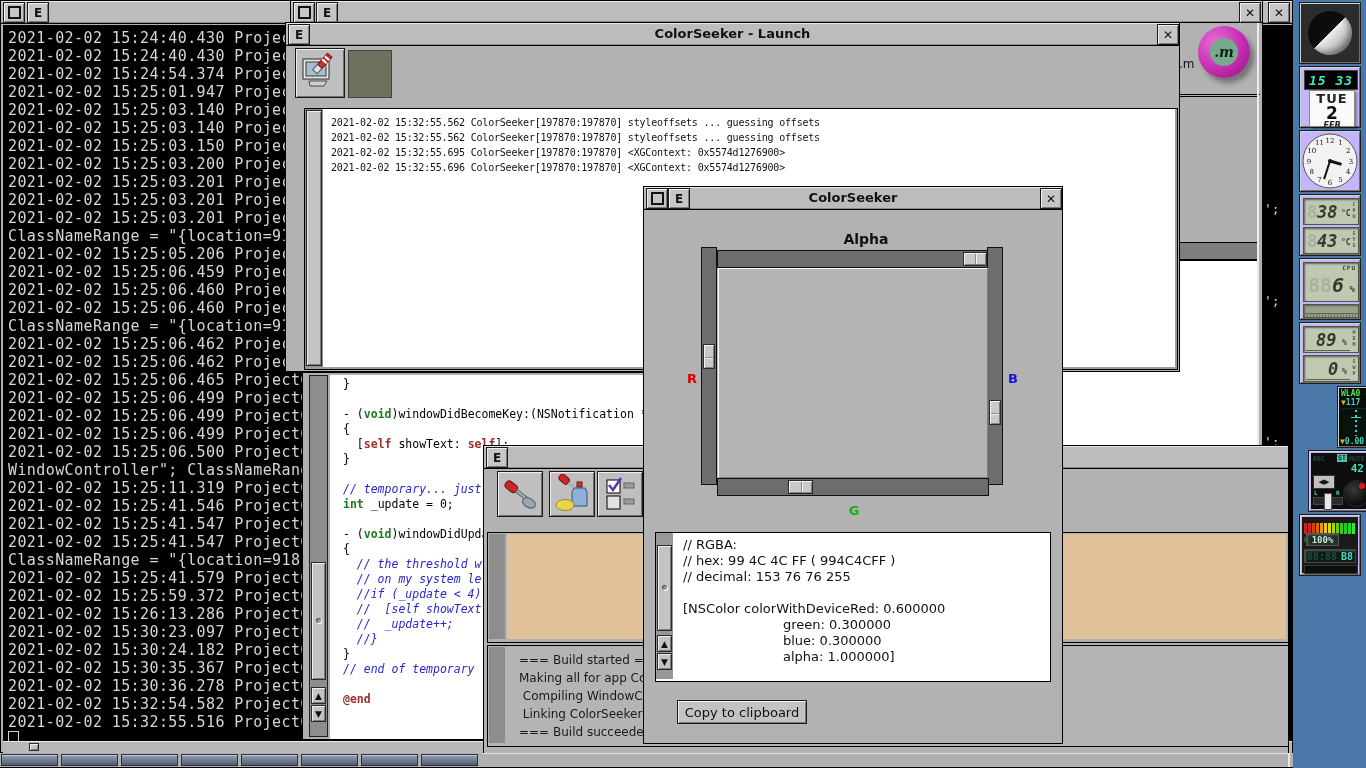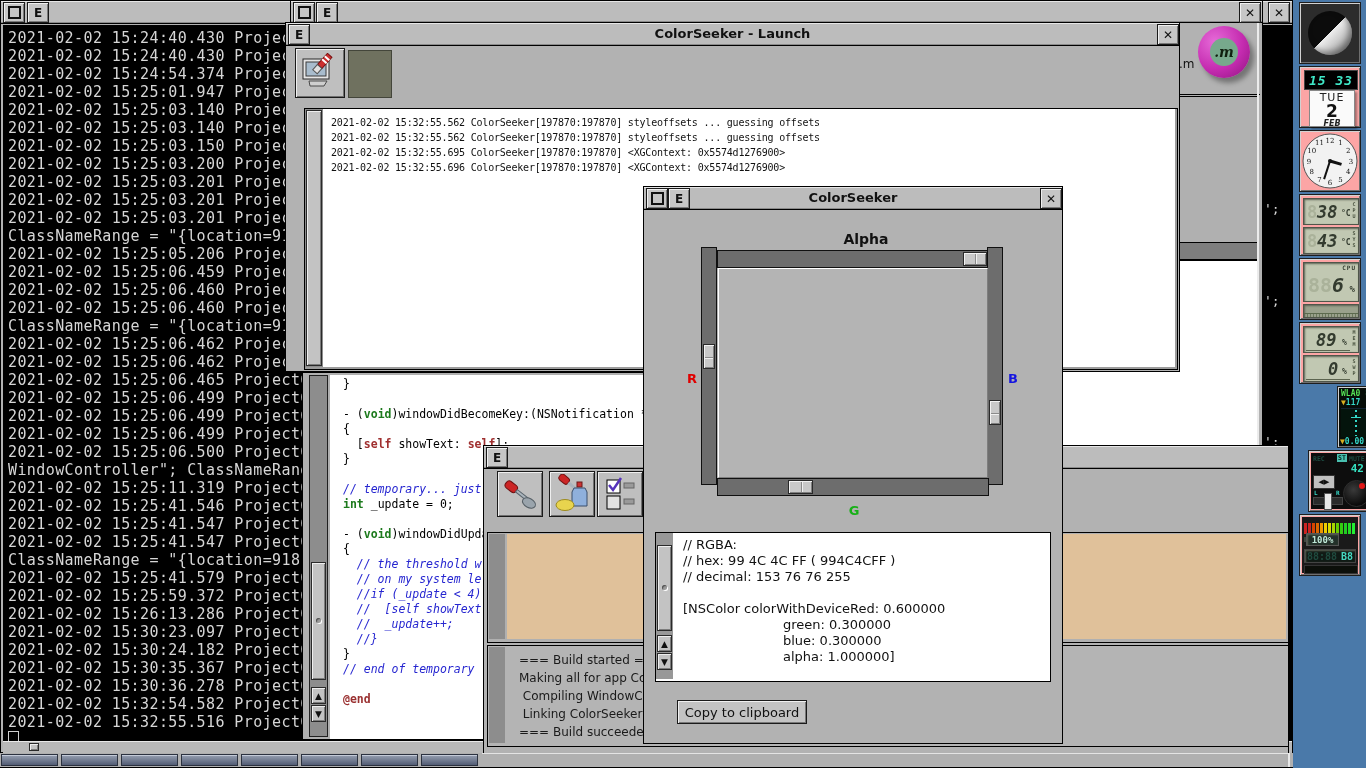--- a/index.html
+++ b/index.html
@@ -52,21 +52,21 @@
            font-size:13px;color:#111;display:flex;align-items:center;justify-content:center;}
   .toolbtn{position:absolute;background:#bfbfbf;border:1px solid #1a1a1a;box-sizing:border-box;
            box-shadow:inset 1px 1px 0 #efefef, inset -1px -1px 0 #6f6f6f;
            display:flex;align-items:center;justify-content:center;}
   
   #taskbar{position:absolute;left:0;top:753px;width:1293px;height:15px;background:#b0b0b0;
            border-bottom:1px solid #000;box-sizing:border-box;z-index:7;}
   .tkbtn{position:absolute;top:1px;height:12px;width:57px;background:linear-gradient(#97a0b2,#525c74);
          border:1px solid #2c3240;box-sizing:border-box;box-shadow:inset 0 1px 0 #c3cad8;}
   
-  .tile{position:absolute;left:1299px;width:62px;height:62px;background:#fca5a5;border:1px solid #1e1e1e;
+  .tile{position:absolute;left:1299px;width:62px;height:62px;background:#c4b5fd;border:1px solid #1e1e1e;
         box-sizing:border-box;box-shadow:inset 1px 1px 0 #d2d2d2, inset -1px -1px 0 #6e6e6e;}
   .lcd{position:absolute;background:#c1c8b2;border:1px solid #4f564a;box-sizing:border-box;
        box-shadow:inset 1px 1px 2px #5d6454;font-family:"DejaVu Sans Mono","Liberation Mono",monospace;
        font-weight:bold;color:#333b2f;}
   .vlab{position:absolute;writing-mode:vertical-rl;text-orientation:upright;font-size:5px;font-weight:bold;
         letter-spacing:0;color:#49523f;font-family:"DejaVu Sans Mono",monospace;}
   .ghost{color:#aab29a;}
   .netmono{font-family:"DejaVu Sans Mono","Liberation Mono",monospace;font-weight:bold;}
   .bar{display:inline-block;width:3px;height:11px;margin-right:1px;}
 </style>
@@ -357,21 +357,21 @@
     <div style="position:absolute;left:8px;top:8px;width:44px;height:44px;border-radius:50%;
          background:linear-gradient(135deg,#0c0c0c 50%,#ededed 50%,#8a8a8a 100%);box-shadow:inset -3px -3px 6px rgba(0,0,0,.4);"></div>
   </div>
 
   <div class="tile" style="top:66px;left:6px;">
     <div style="position:absolute;left:4px;top:3px;width:52px;height:18px;background:#000;border:1px solid #444;
          font-family:'DejaVu Sans Mono',monospace;font-style:italic;font-weight:bold;font-size:13px;color:#3fe8c8;
          display:flex;align-items:center;justify-content:center;letter-spacing:1px;">15 33</div>
     <div style="position:absolute;left:9px;top:23px;width:44px;height:35px;background:#fafafa;
          border:1px solid #888;box-shadow:2px 2px 2px rgba(0,0,0,.35);text-align:center;">
-      <div style="font-size:11px;font-weight:normal;letter-spacing:1px;color:#222;">TUE</div>
+      <div style="font-size:13px;font-weight:bold;letter-spacing:1px;color:#222;">TUE</div>
       <div style="font-size:17px;font-weight:bold;line-height:15px;color:#111;">2</div>
       <div style="font-size:8px;font-weight:bold;font-style:italic;color:#222;">FEB</div>
     </div>
   </div>
 
   <div class="tile" style="top:130px;left:6px;">
     <svg id="analog-clock" width="60" height="60" viewBox="0 0 60 60" style="position:absolute;left:0;top:0;">
       <circle cx="30" cy="30" r="27" fill="#f2f2f2" stroke="#555"></circle>
       <text x="19.5" y="14.4" text-anchor="middle" font-size="7" fill="#111" font-family="DejaVu Serif, serif">11</text>
         <text x="11.8" y="22.1" text-anchor="middle" font-size="7" fill="#111" font-family="DejaVu Serif, serif">10</text>

